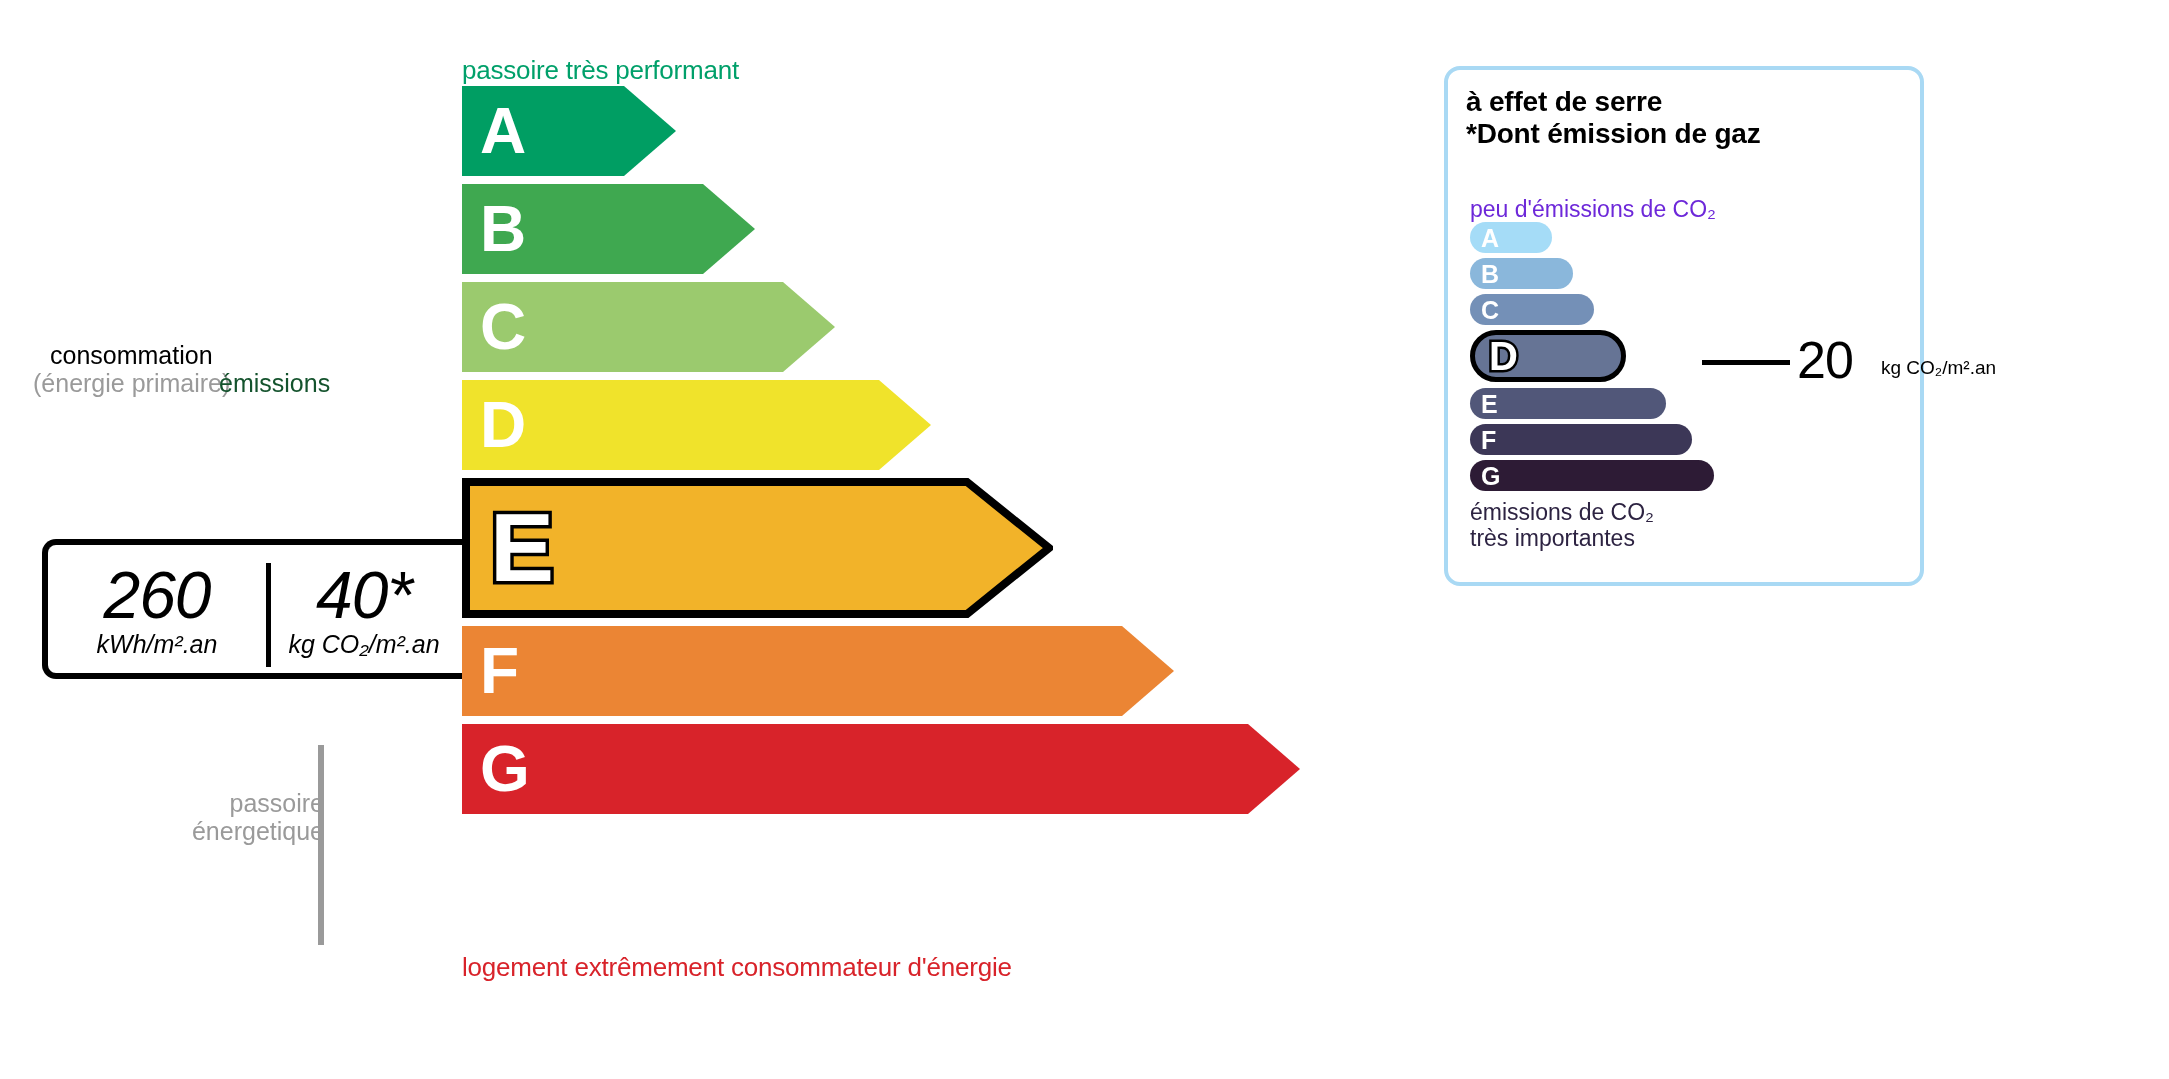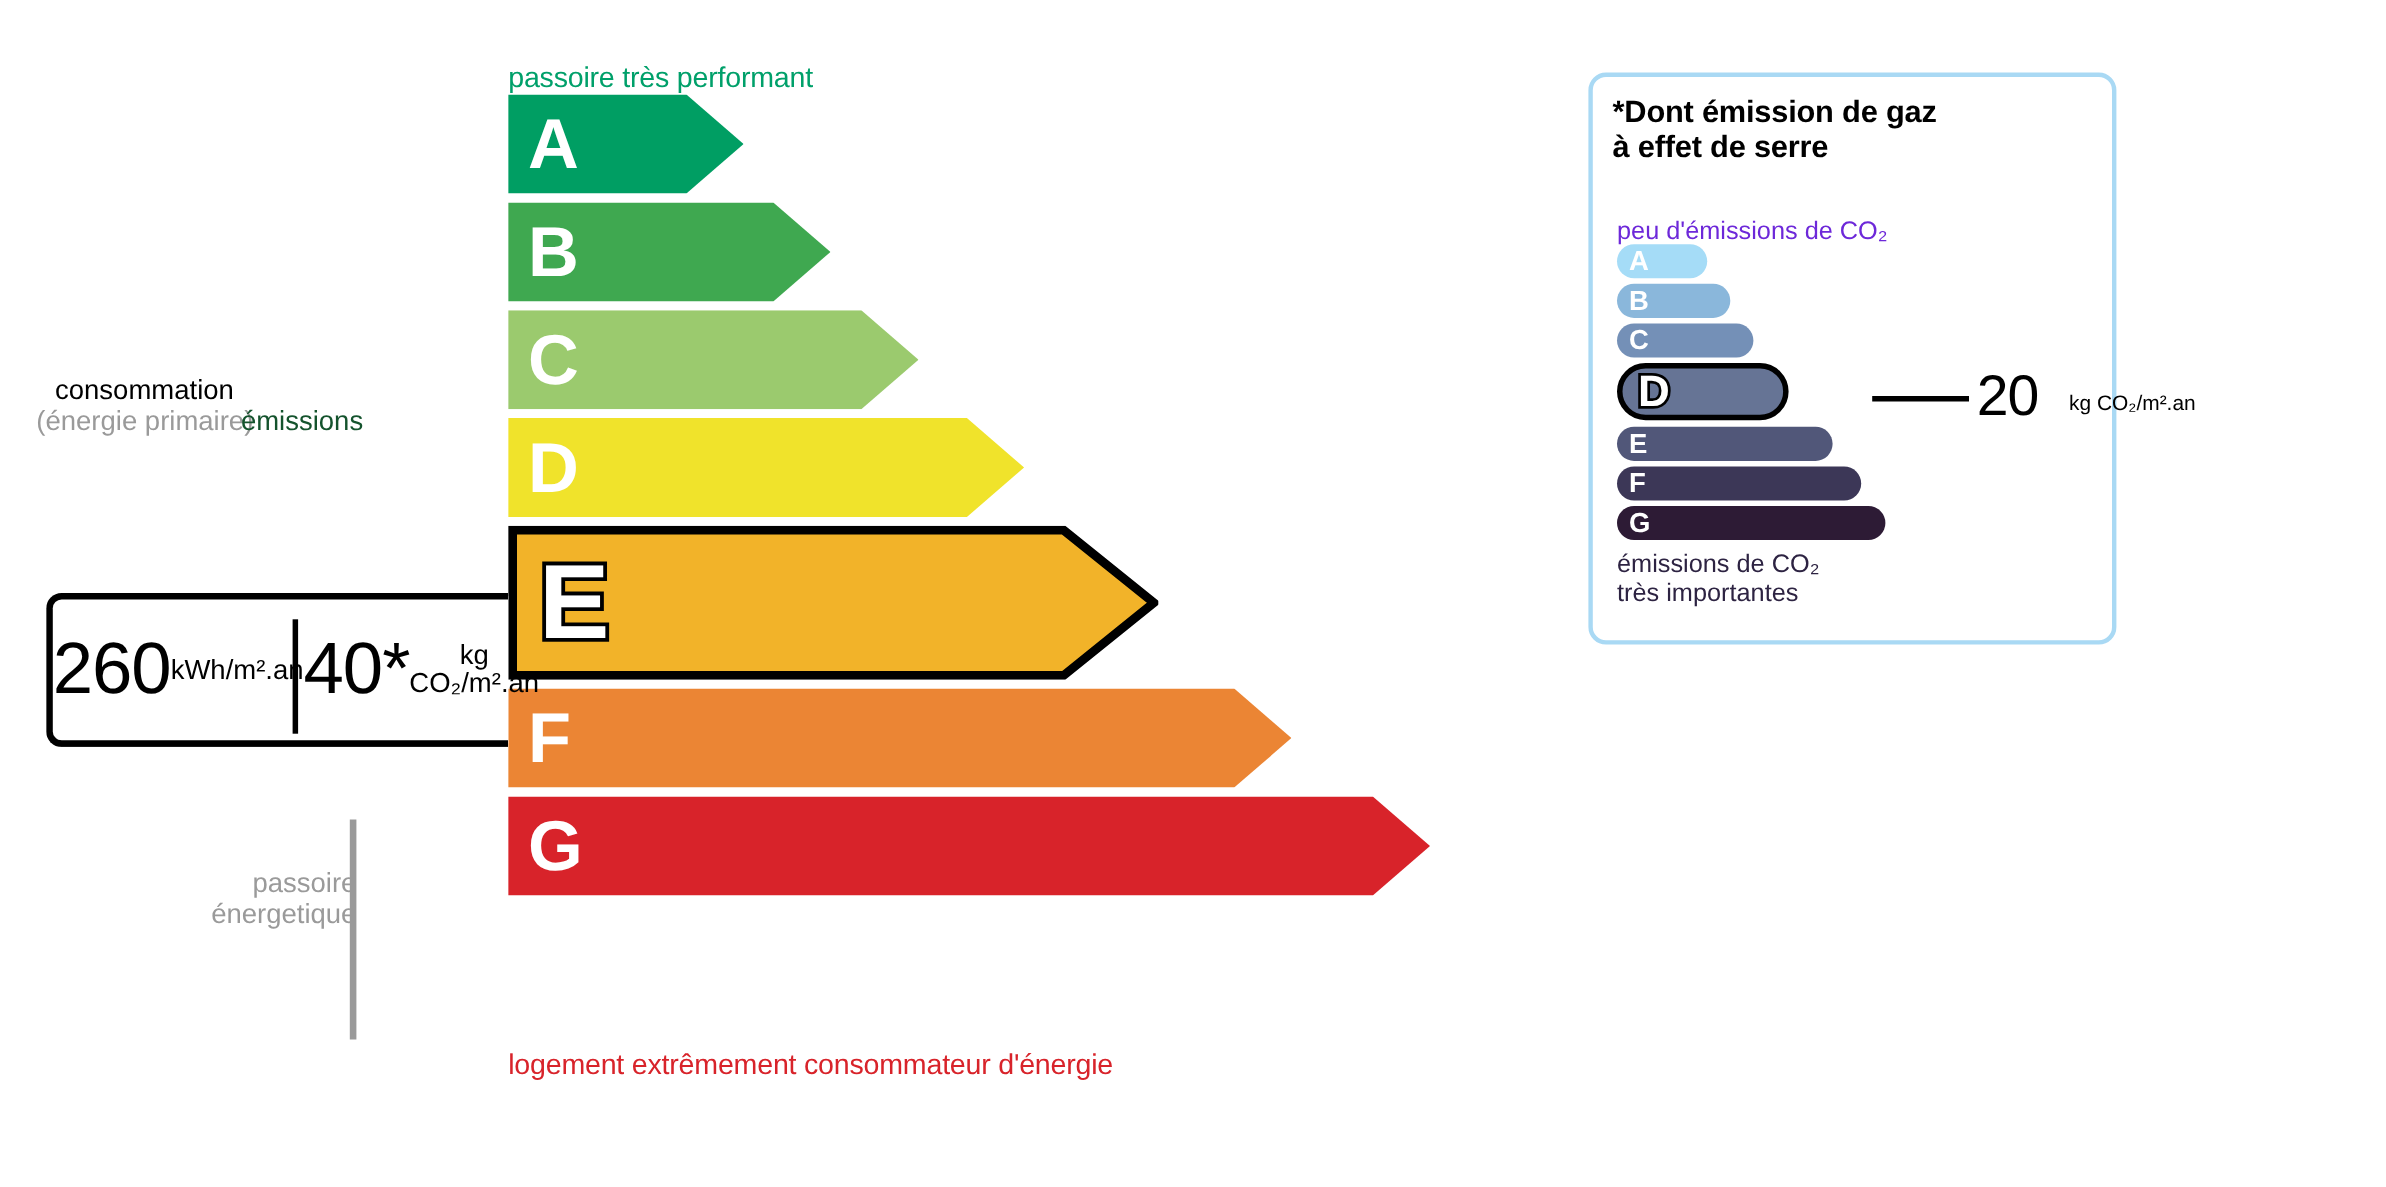--- a/index.html
+++ b/index.html
@@ -83,23 +83,24 @@
     border-right: none;
     border-radius: 14px 0 0 14px;
     background: #ffffff;
     box-sizing: border-box;
     display: flex;
   }
   .value-cell {
     flex: 1;
     position: relative;
     display: flex;
-    flex-direction: row;
+    flex-direction: column;
     align-items: center;
     justify-content: center;
+    font-style: italic;
   }
   .value-cell.left { flex: 0 0 218px; }
   .value-cell.right { flex: 0 0 196px; text-align: center; }
   .value-divider {
     position: absolute;
     left: 218px; top: 18px;
     width: 5px; height: 104px;
     background: #000000;
   }
   .value-number {
@@ -332,22 +333,22 @@
     <div class="value-cell right">
       <div class="value-number">40*</div>
       <div class="value-unit">kg CO₂/m².an</div>
     </div>
   </div>
 </div>
 
 <div id="ges-panel"></div>
 
 <div id="ges-title">
+  <div>à effet de serre</div>
   <div>*Dont émission de gaz</div>
-  <div>à effet de serre</div>
 </div>
 
 <div id="ges-top-legend">peu d'émissions de CO₂</div>
 
 <div id="ges-bars">
     <div class="ges-row">
       <div class="ges-bar" style="width: 82px; background: rgb(165, 220, 247);">
         <span class="ges-letter">A</span>
       </div>
     </div>

